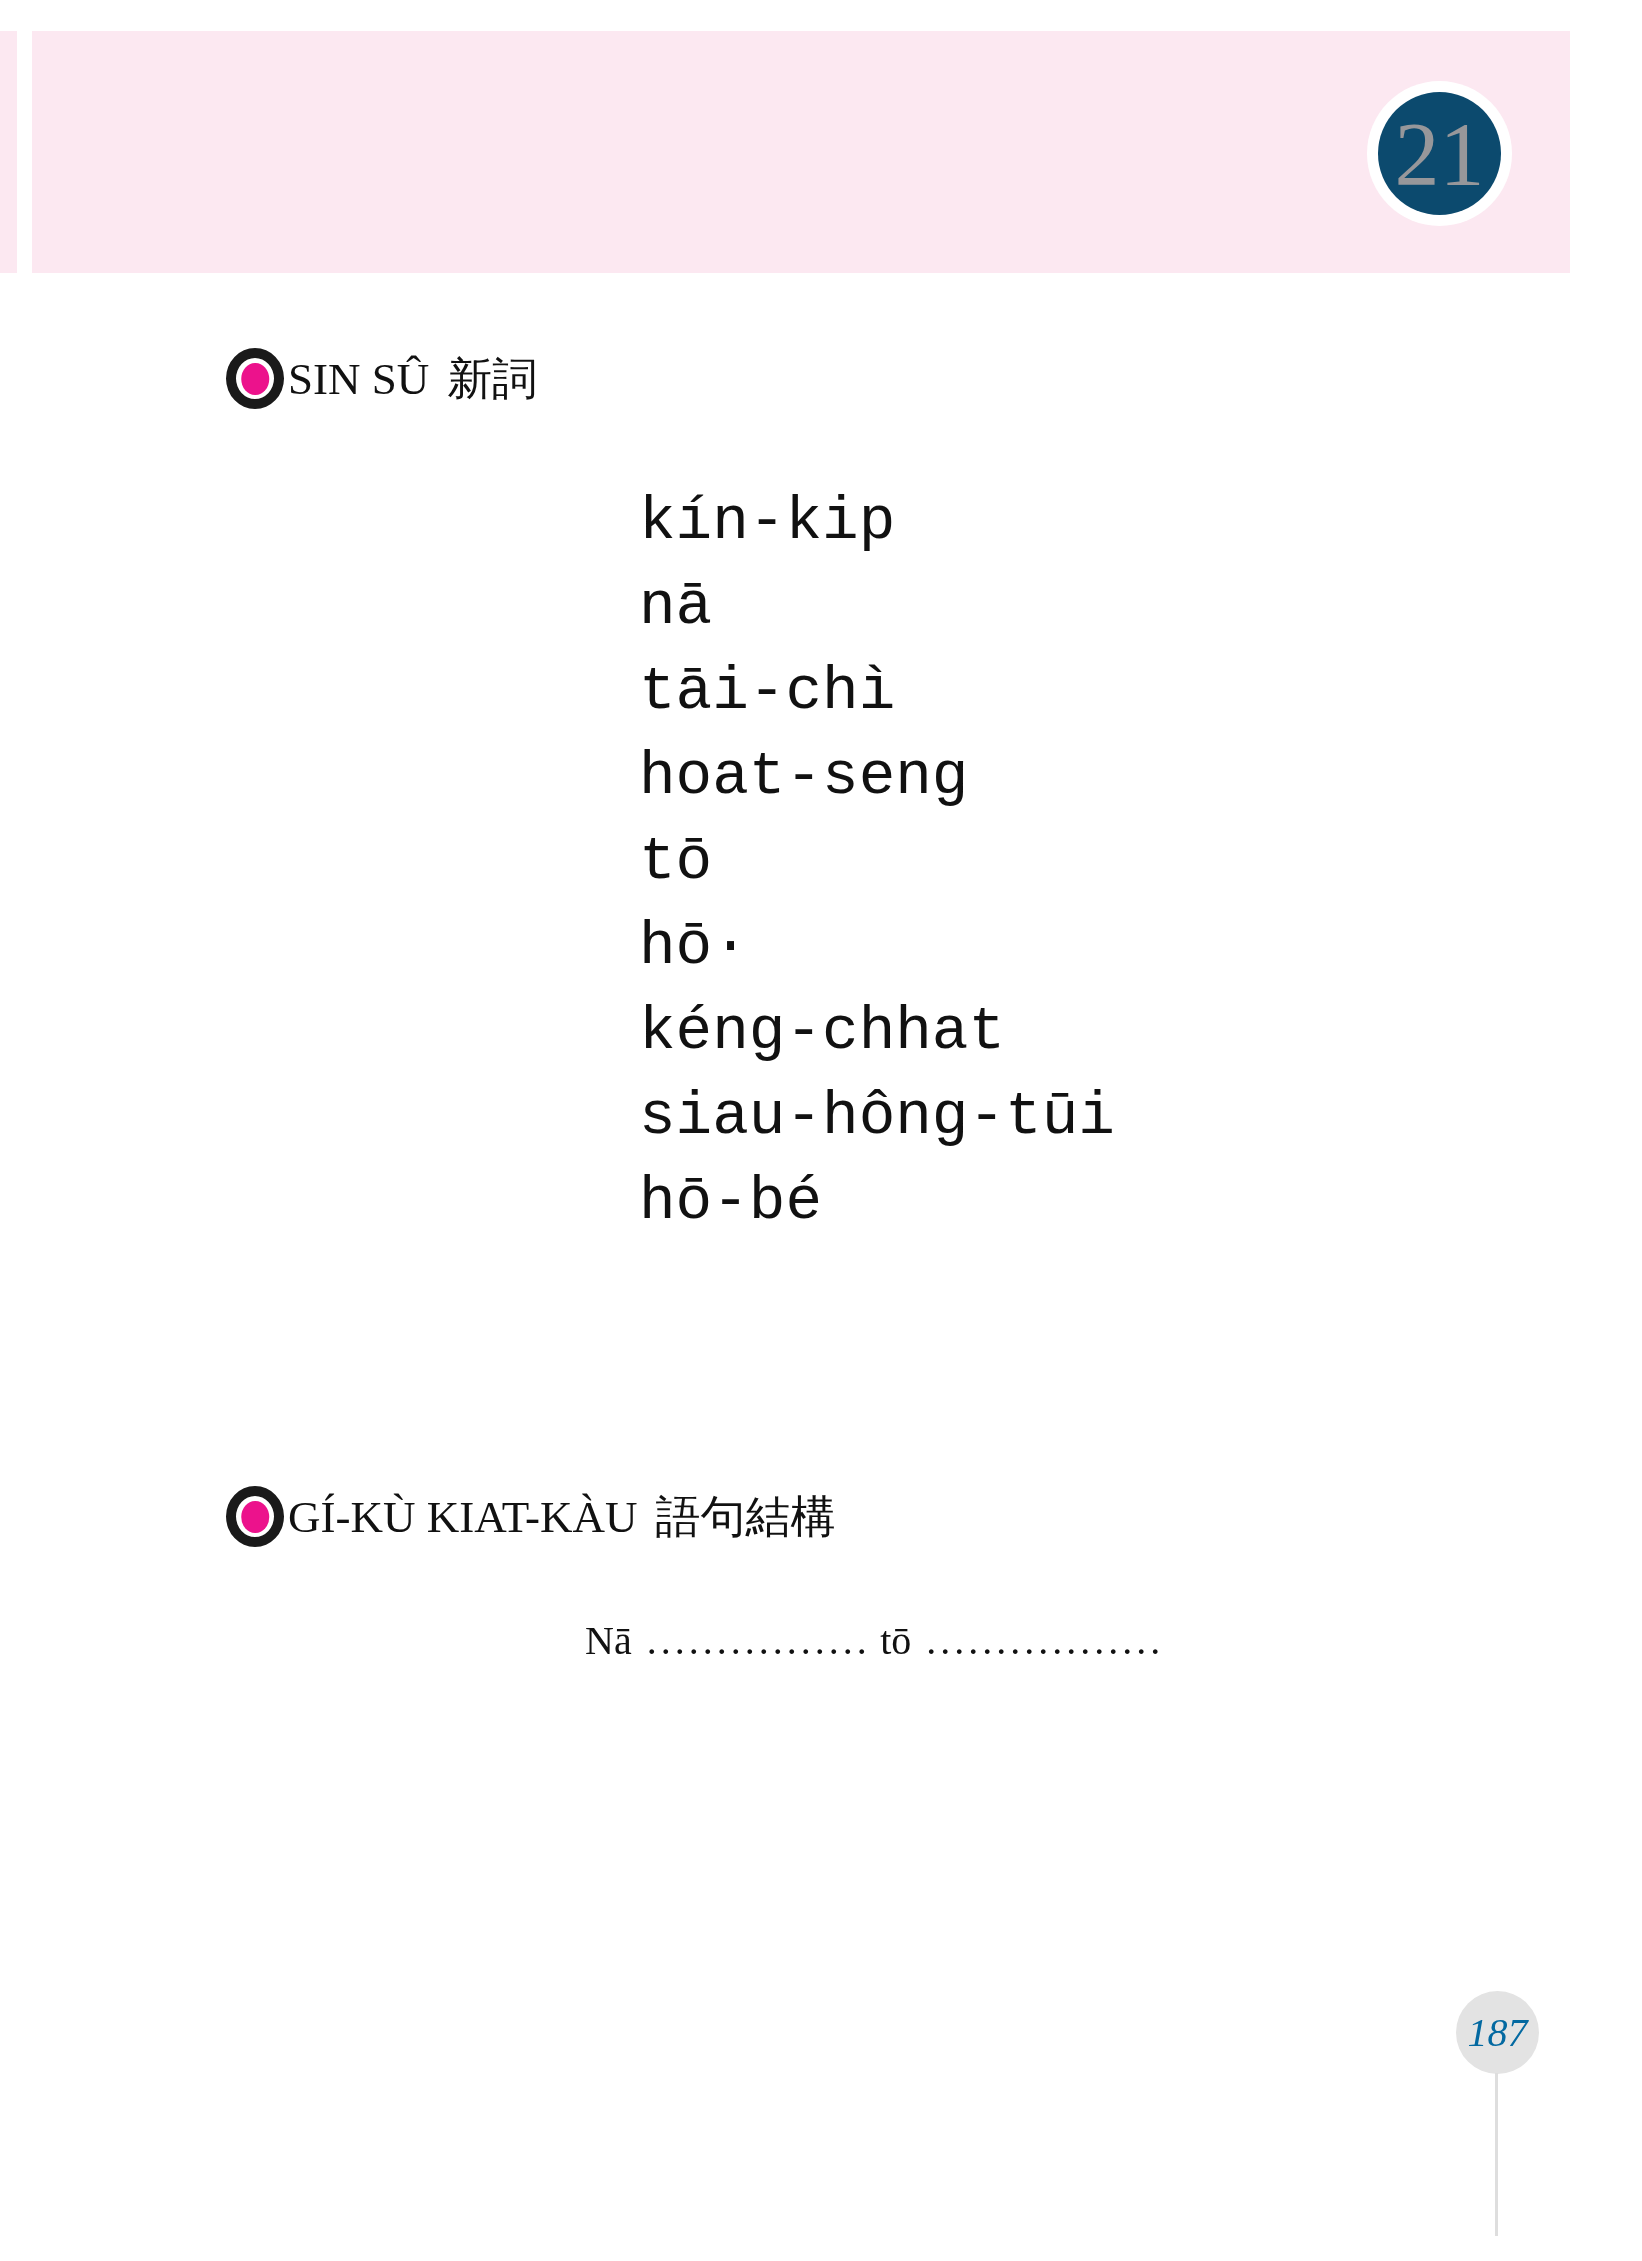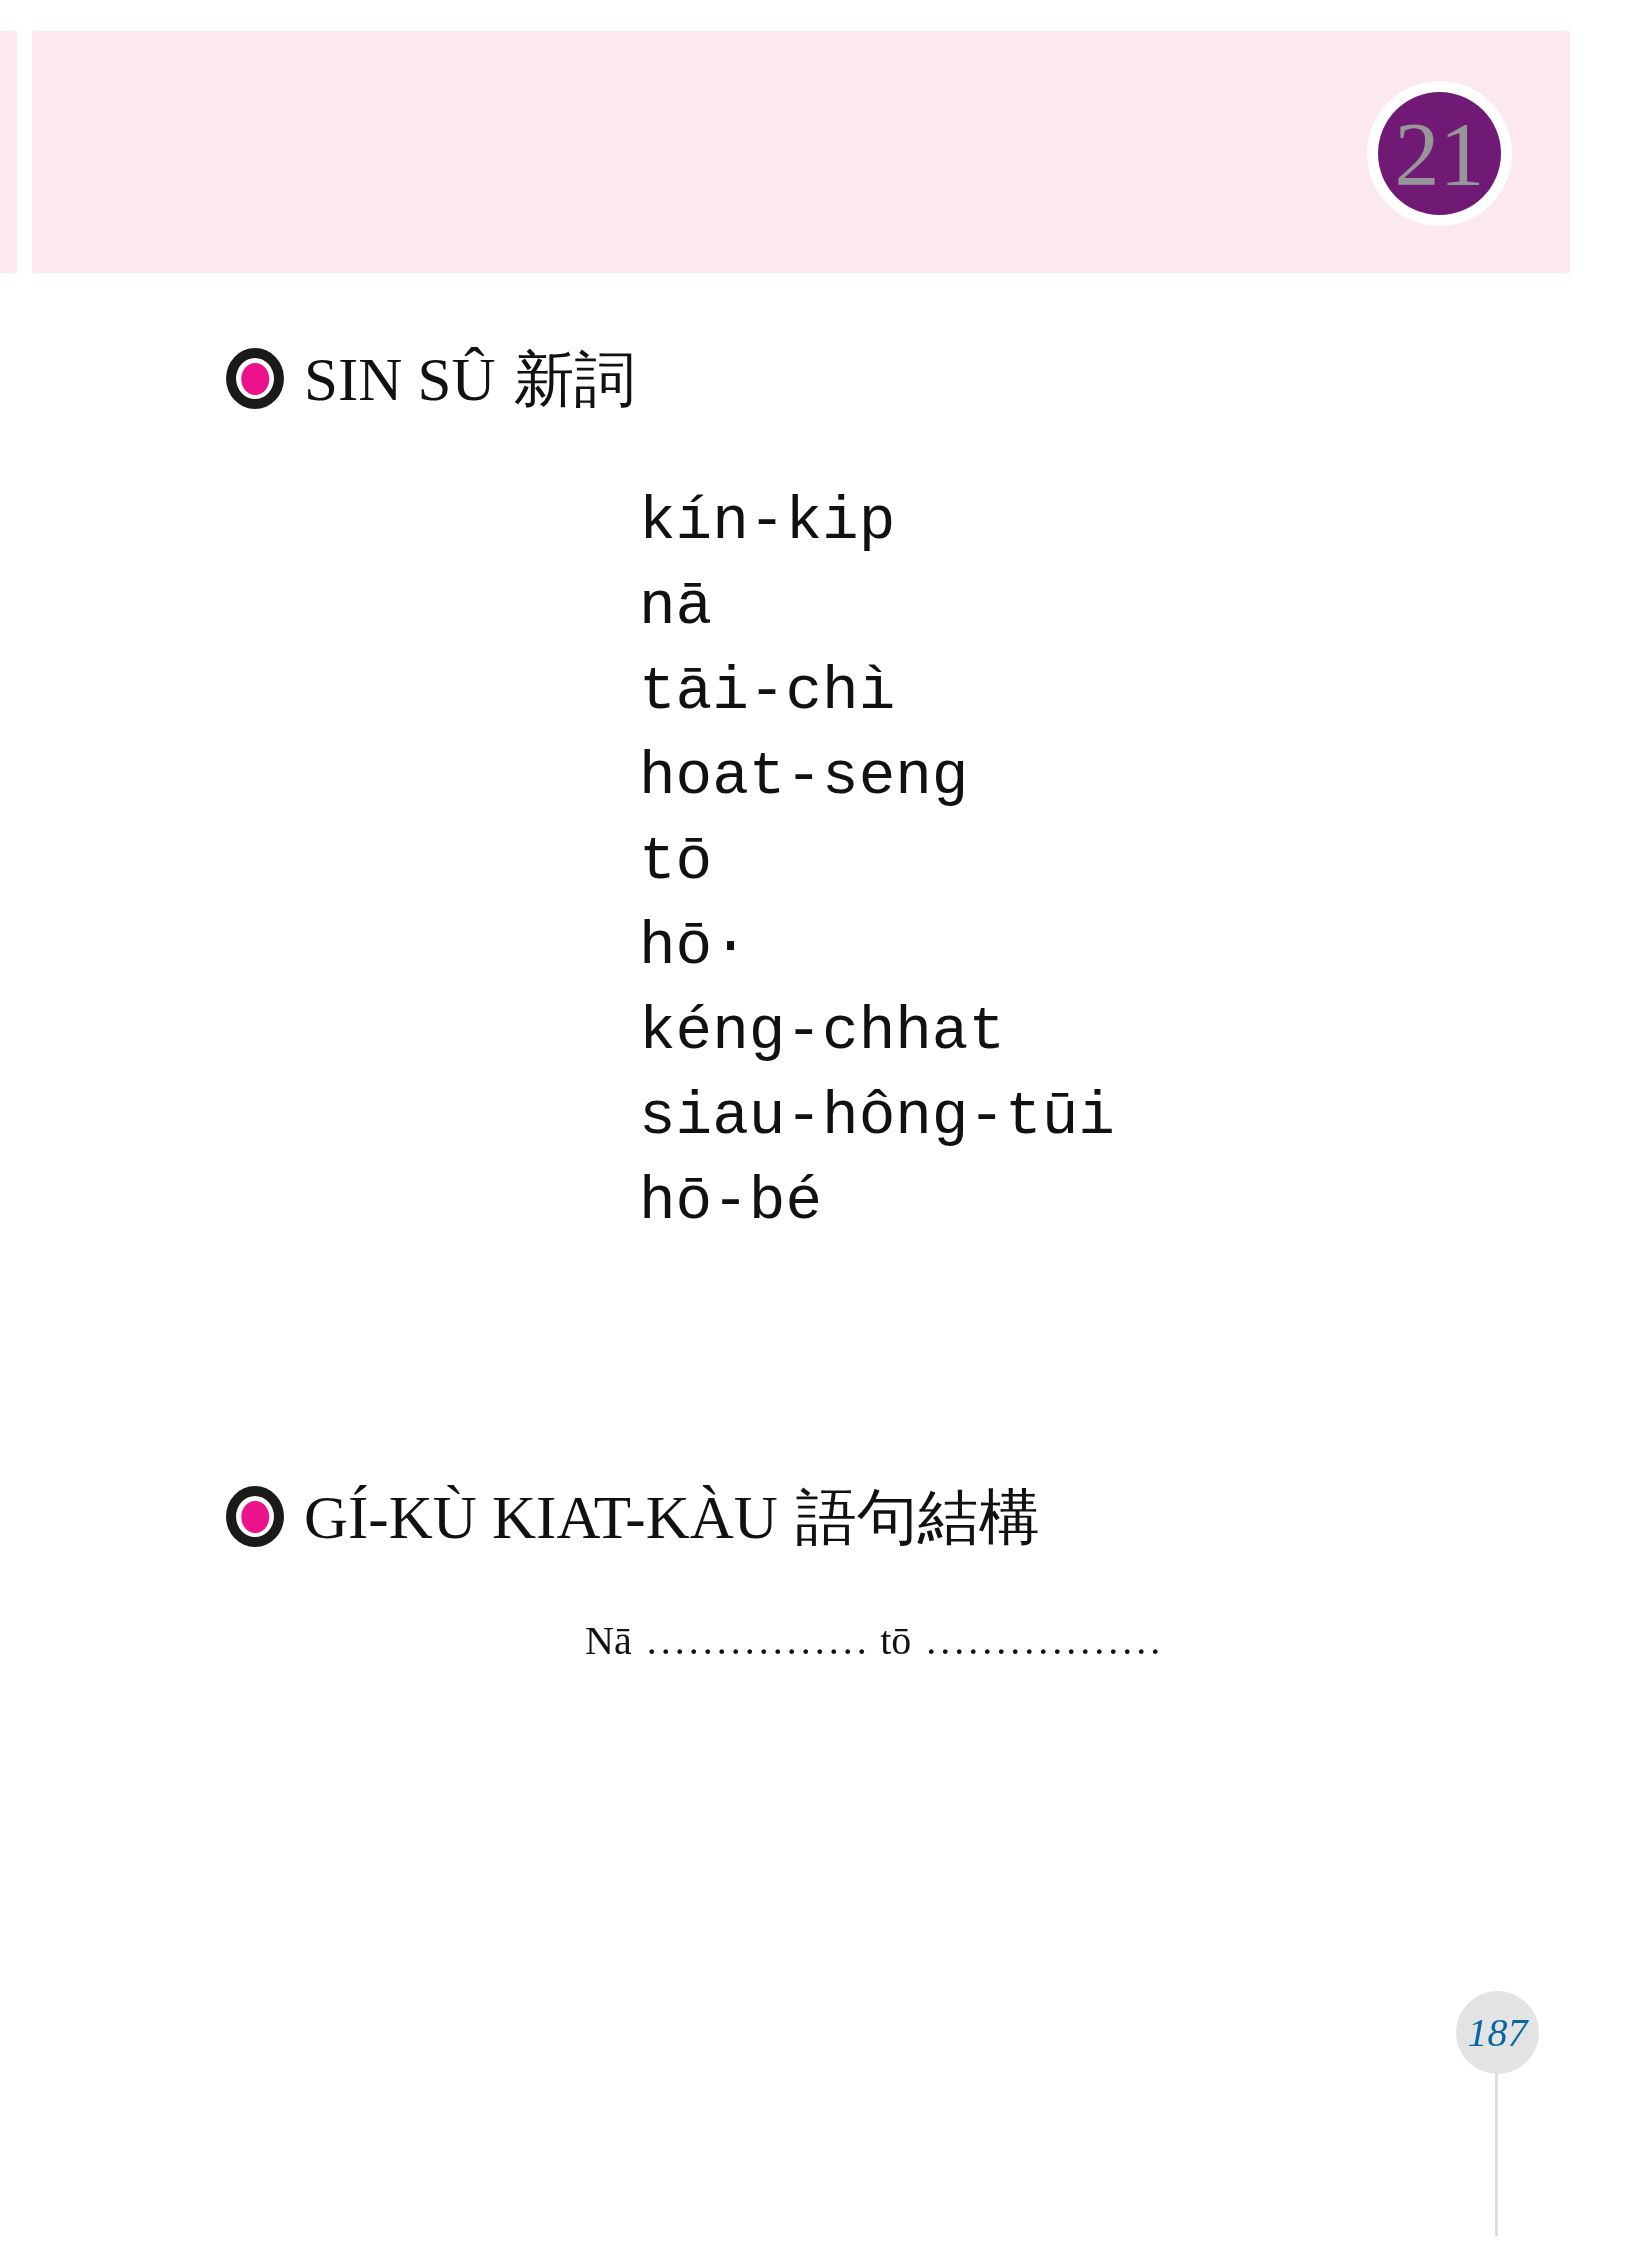--- a/index.html
+++ b/index.html
@@ -16,21 +16,21 @@
   .chapter-badge-inner{width:123px;height:123px;border-radius:50%;background:#e2e2e3;
     display:flex;align-items:center;justify-content:center;}
   .chapter-num{font-size:90px;line-height:1;color:#97979a;padding-top:2.8px;}
 
   
   .heading{position:absolute;display:flex;align-items:flex-start;}
   .bullet{display:inline-block;width:58px;height:61px;border-radius:50%;
     border:10.3px solid #1a1a1a;background:#ffffff;box-sizing:border-box;position:relative;flex:none;}
   .bullet-core{position:absolute;left:50%;top:50%;transform:translate(-50%,-50%);
     width:27.5px;height:32px;border-radius:50%;background:#ec128c;}
-  .heading-text{font-size:61px;line-height:61px;white-space:nowrap;margin-left:20px;padding-top:1.4px;}
+  .heading-text{font-size:45px;line-height:61px;white-space:nowrap;margin-left:4px;padding-top:1.4px;}
   .cjk{margin-left:18px;}
 
   
   .word-list{position:absolute;left:639px;top:479px;font-size:61px;line-height:85px;}
   .word{white-space:nowrap;font-family:Liberation Mono, monospace;}
 
   
   .pattern-line{position:absolute;left:585px;top:1621px;font-size:40px;line-height:1;white-space:nowrap;}
   .dots{letter-spacing:0.10em;margin-left:15px;margin-right:9.6px;}
 
@@ -42,21 +42,21 @@
 </style>
 </head>
 <body>
 
 <div id="page">
 
   <div class="band-left" style="background: rgb(252, 232, 241);"></div>
   <div class="band-main" style="background: rgb(252, 232, 241);"></div>
 
   <div class="chapter-badge">
-    <div class="chapter-badge-inner" style="background: #701a75;">
+    <div class="chapter-badge-inner" style="background: #0c4a6e;">
       <span class="chapter-num" style="color: rgb(151, 151, 154);">21</span>
     </div>
   </div>
 
   <div class="heading" style="left:226px;top:348px;">
     <span class="bullet" style="border-color: rgb(26, 26, 26);">
       <span class="bullet-core" style="background: rgb(236, 18, 140);"></span>
     </span>
     <span class="heading-text"><span>SIN SÛ</span><span class="cjk">新詞</span></span>
   </div>

